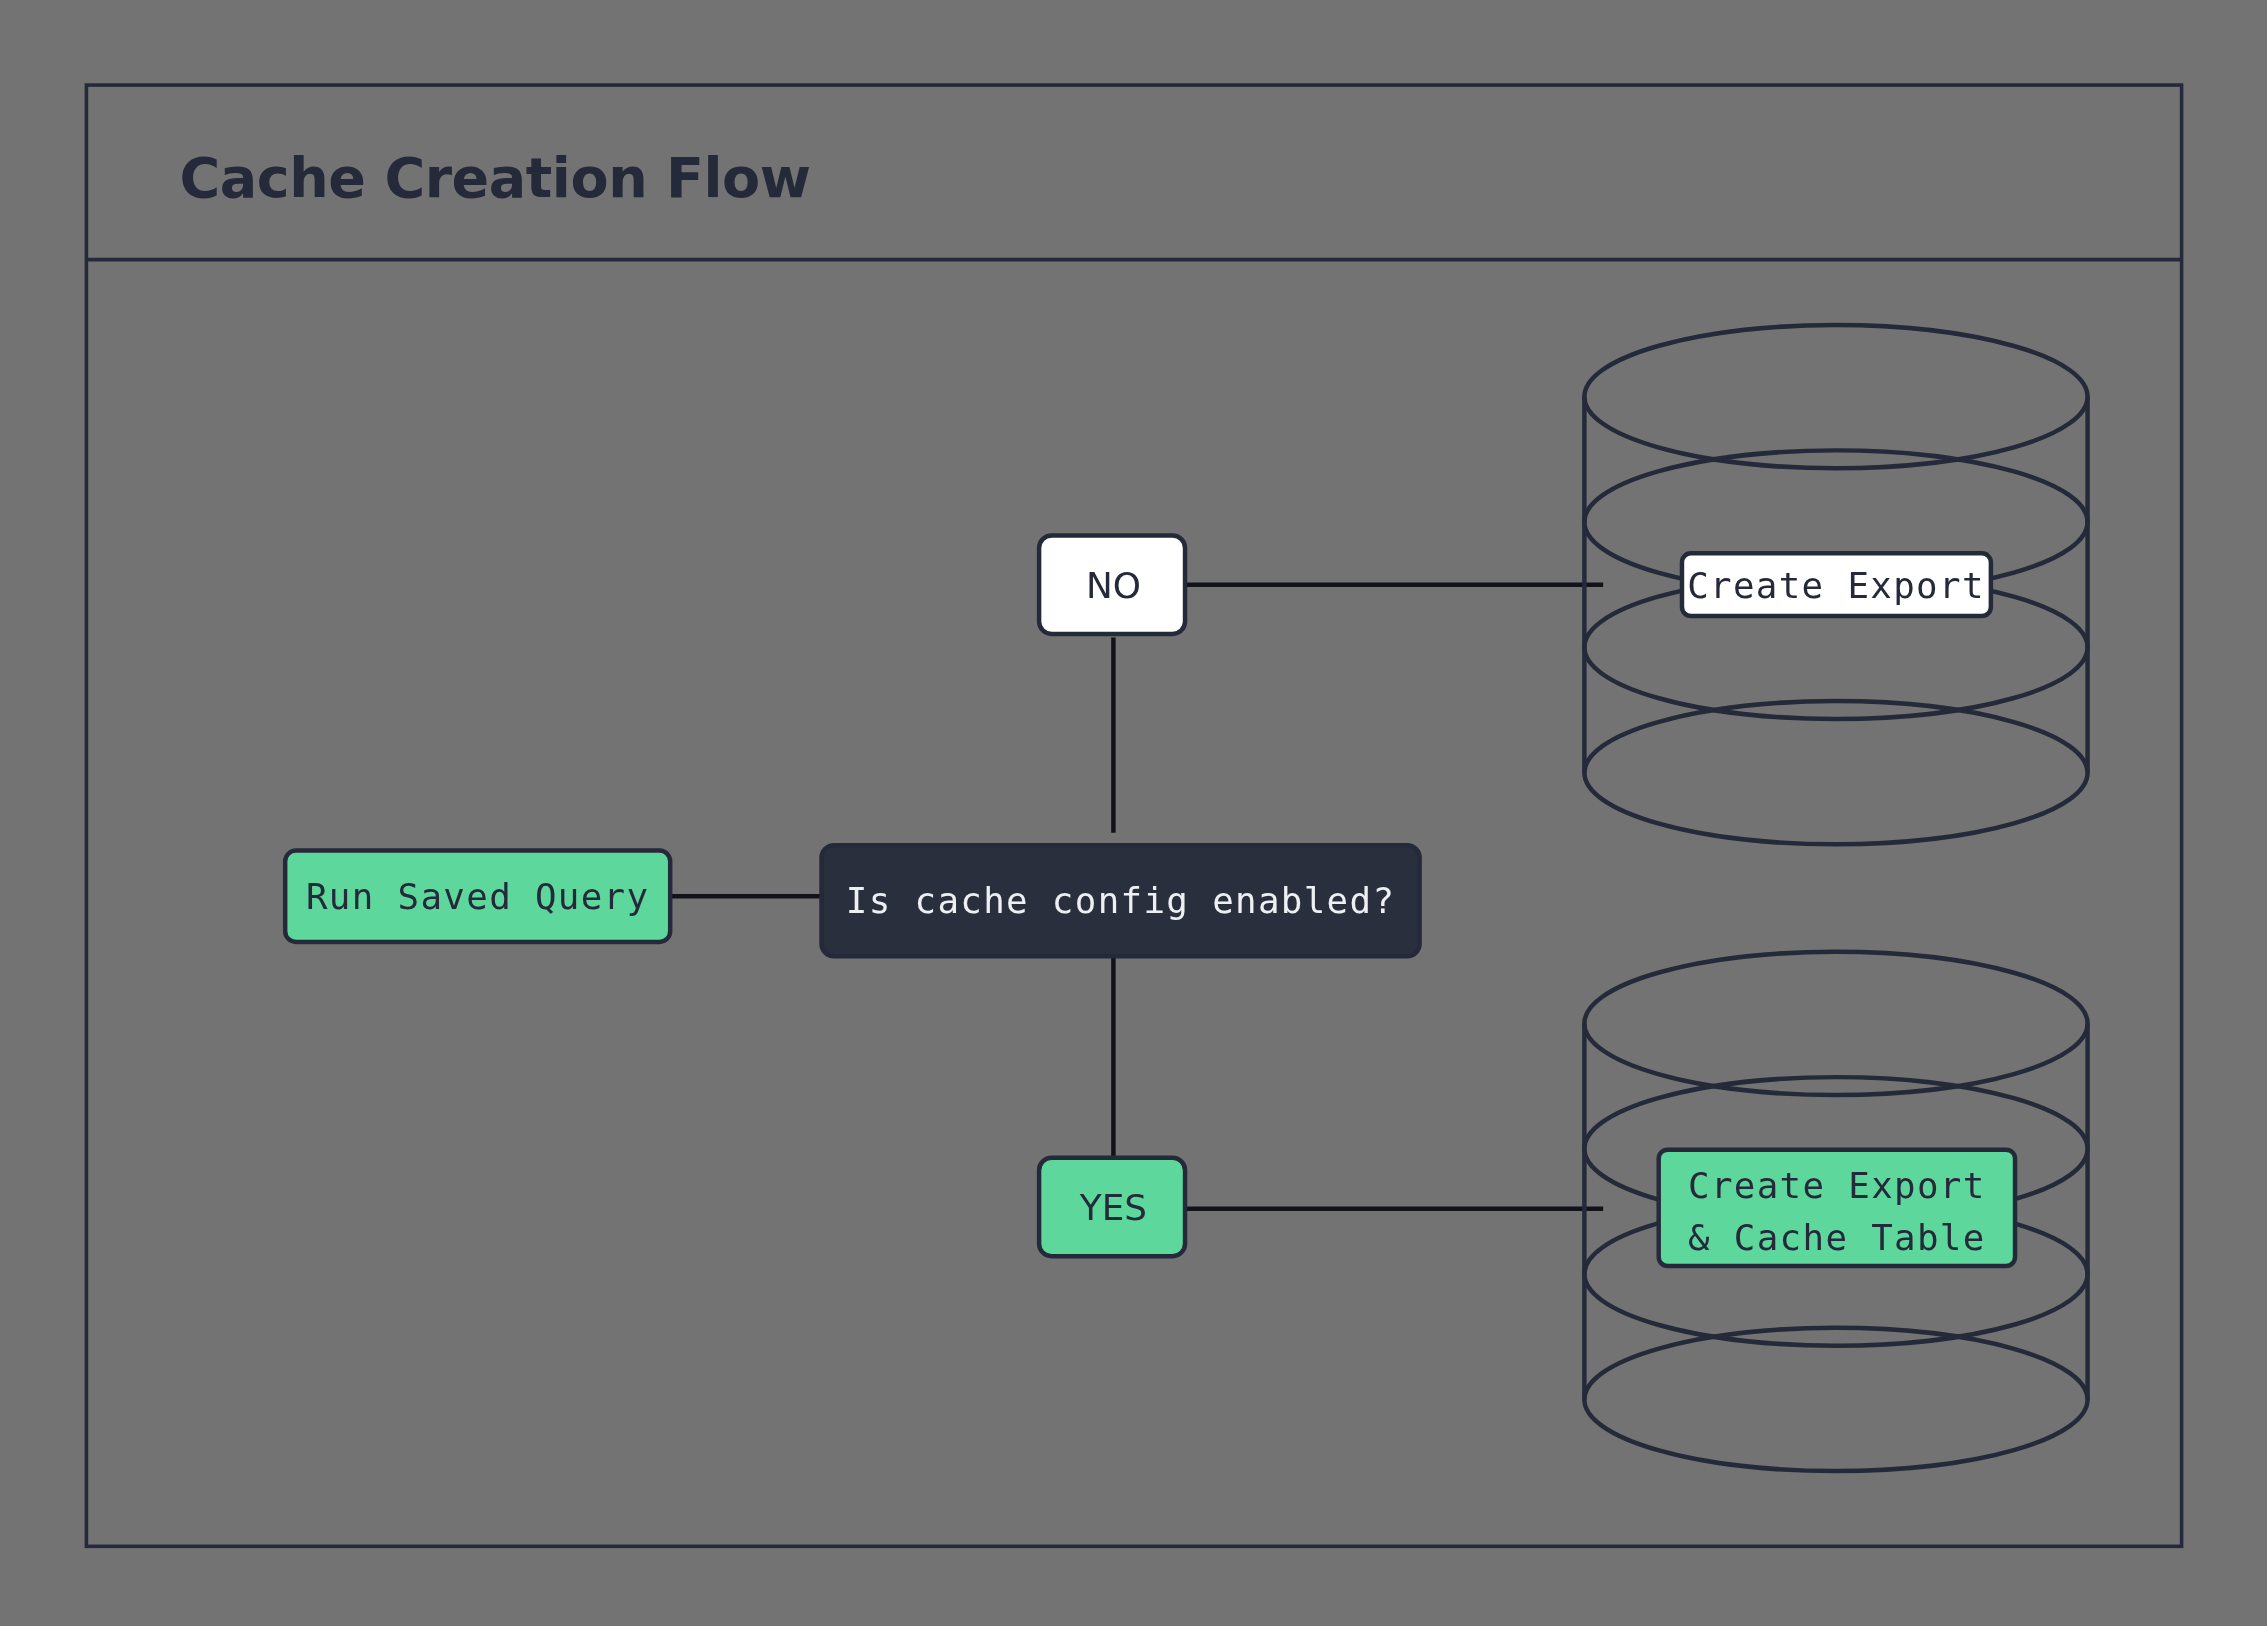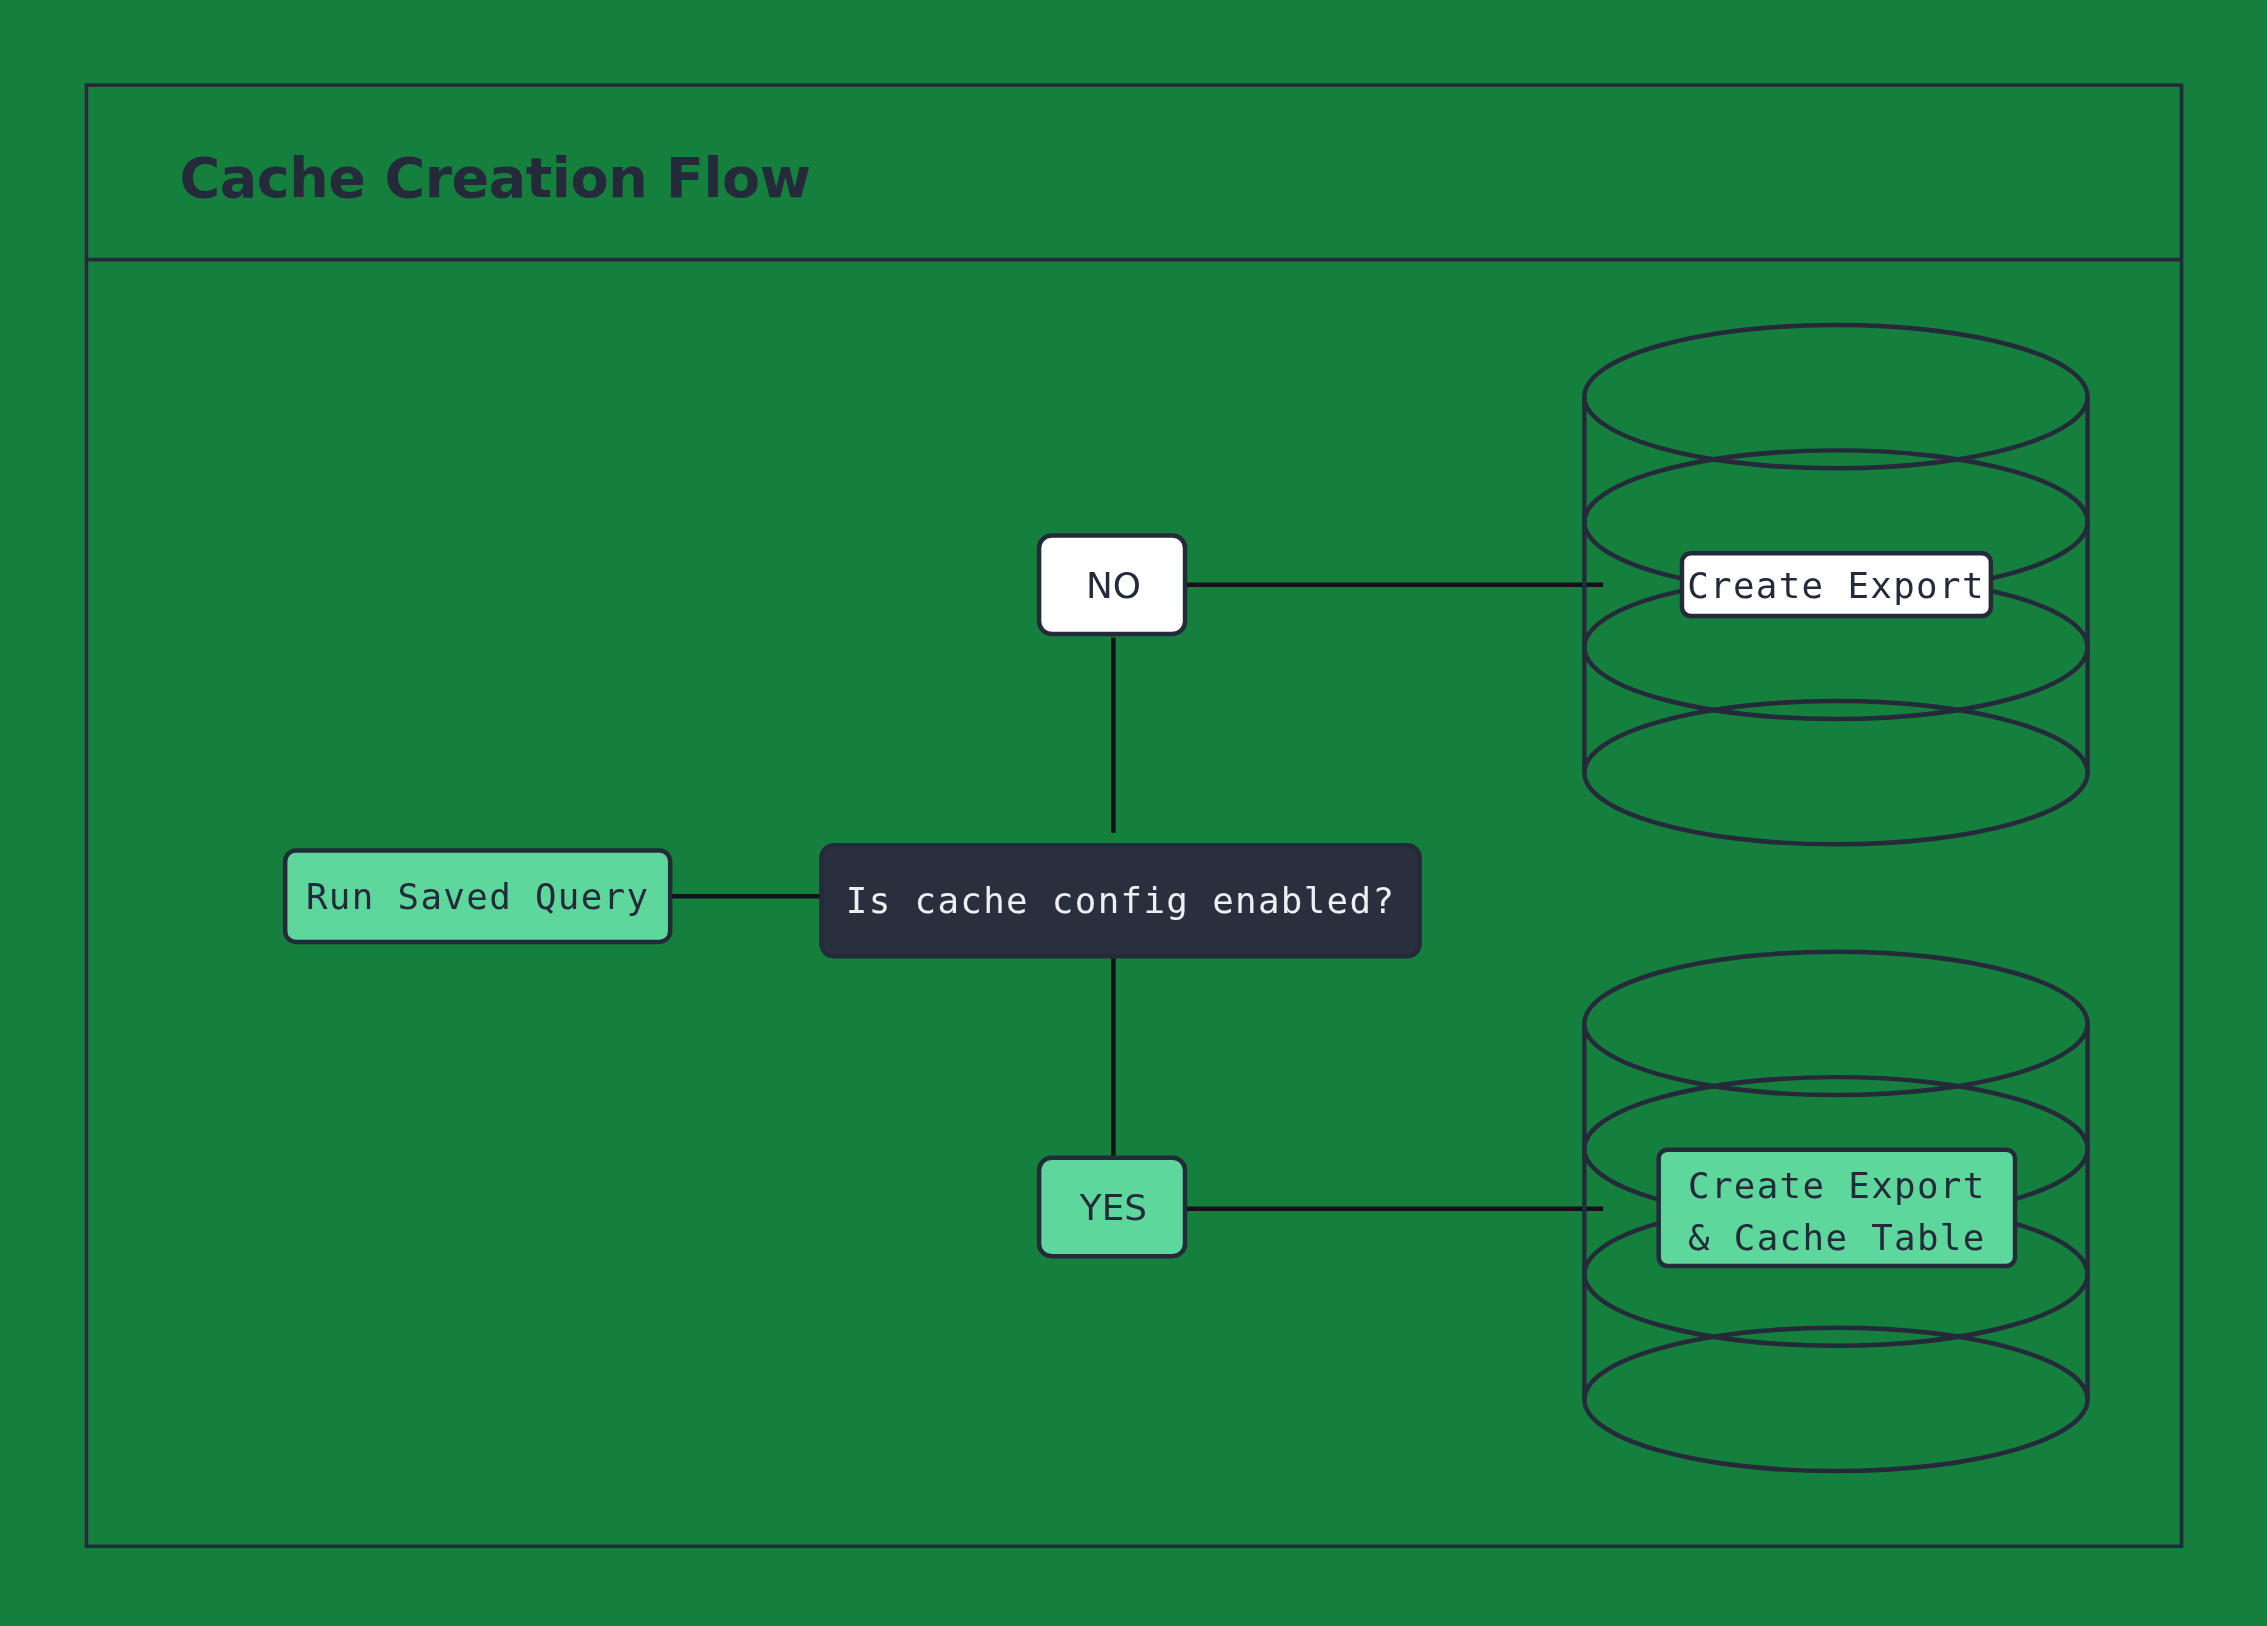--- a/index.html
+++ b/index.html
@@ -10,21 +10,21 @@
   body {
     width: 2268px;
     height: 1626px;
     font-family: "Liberation Sans", sans-serif;
     overflow: hidden;
   }
   #stage {
     position: relative;
     width: 2268px;
     height: 1626px;
-    background: #15803d;
+    background: #737373;
   }
   #diagram-svg {
     position: absolute;
     left: 0;
     top: 0;
     width: 2268px;
     height: 1626px;
     display: block;
   }
   .frame-rect {

